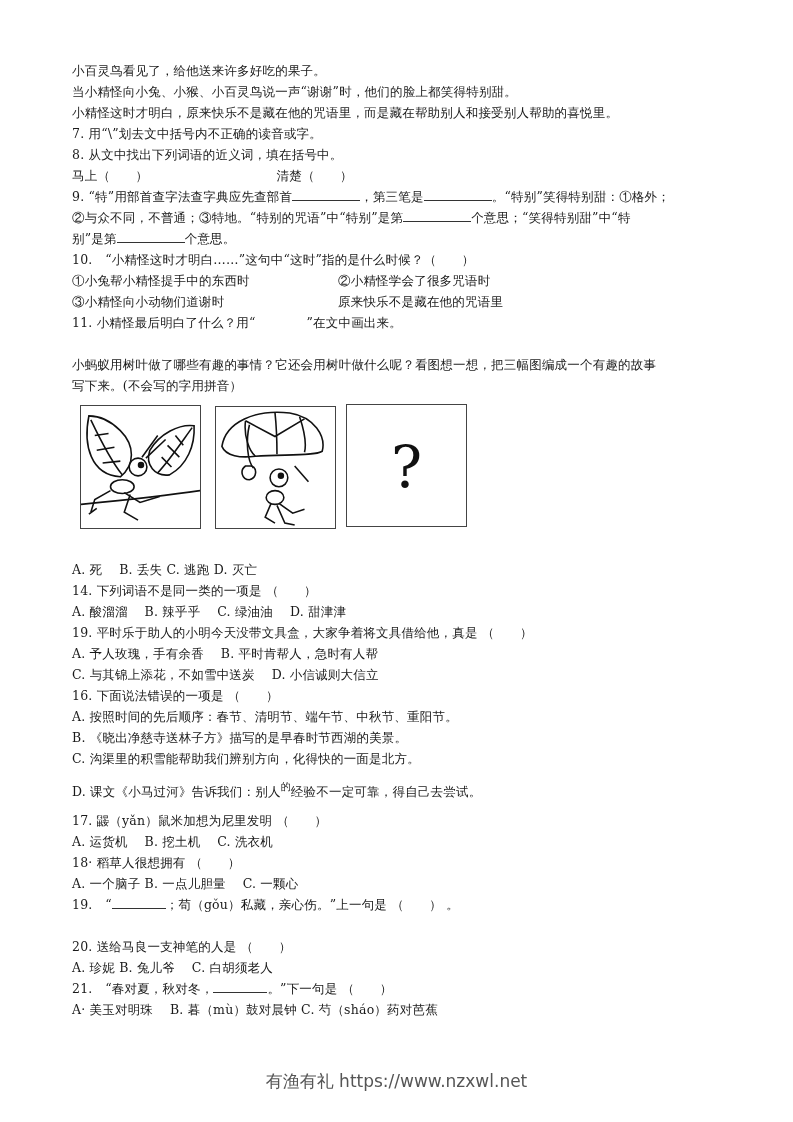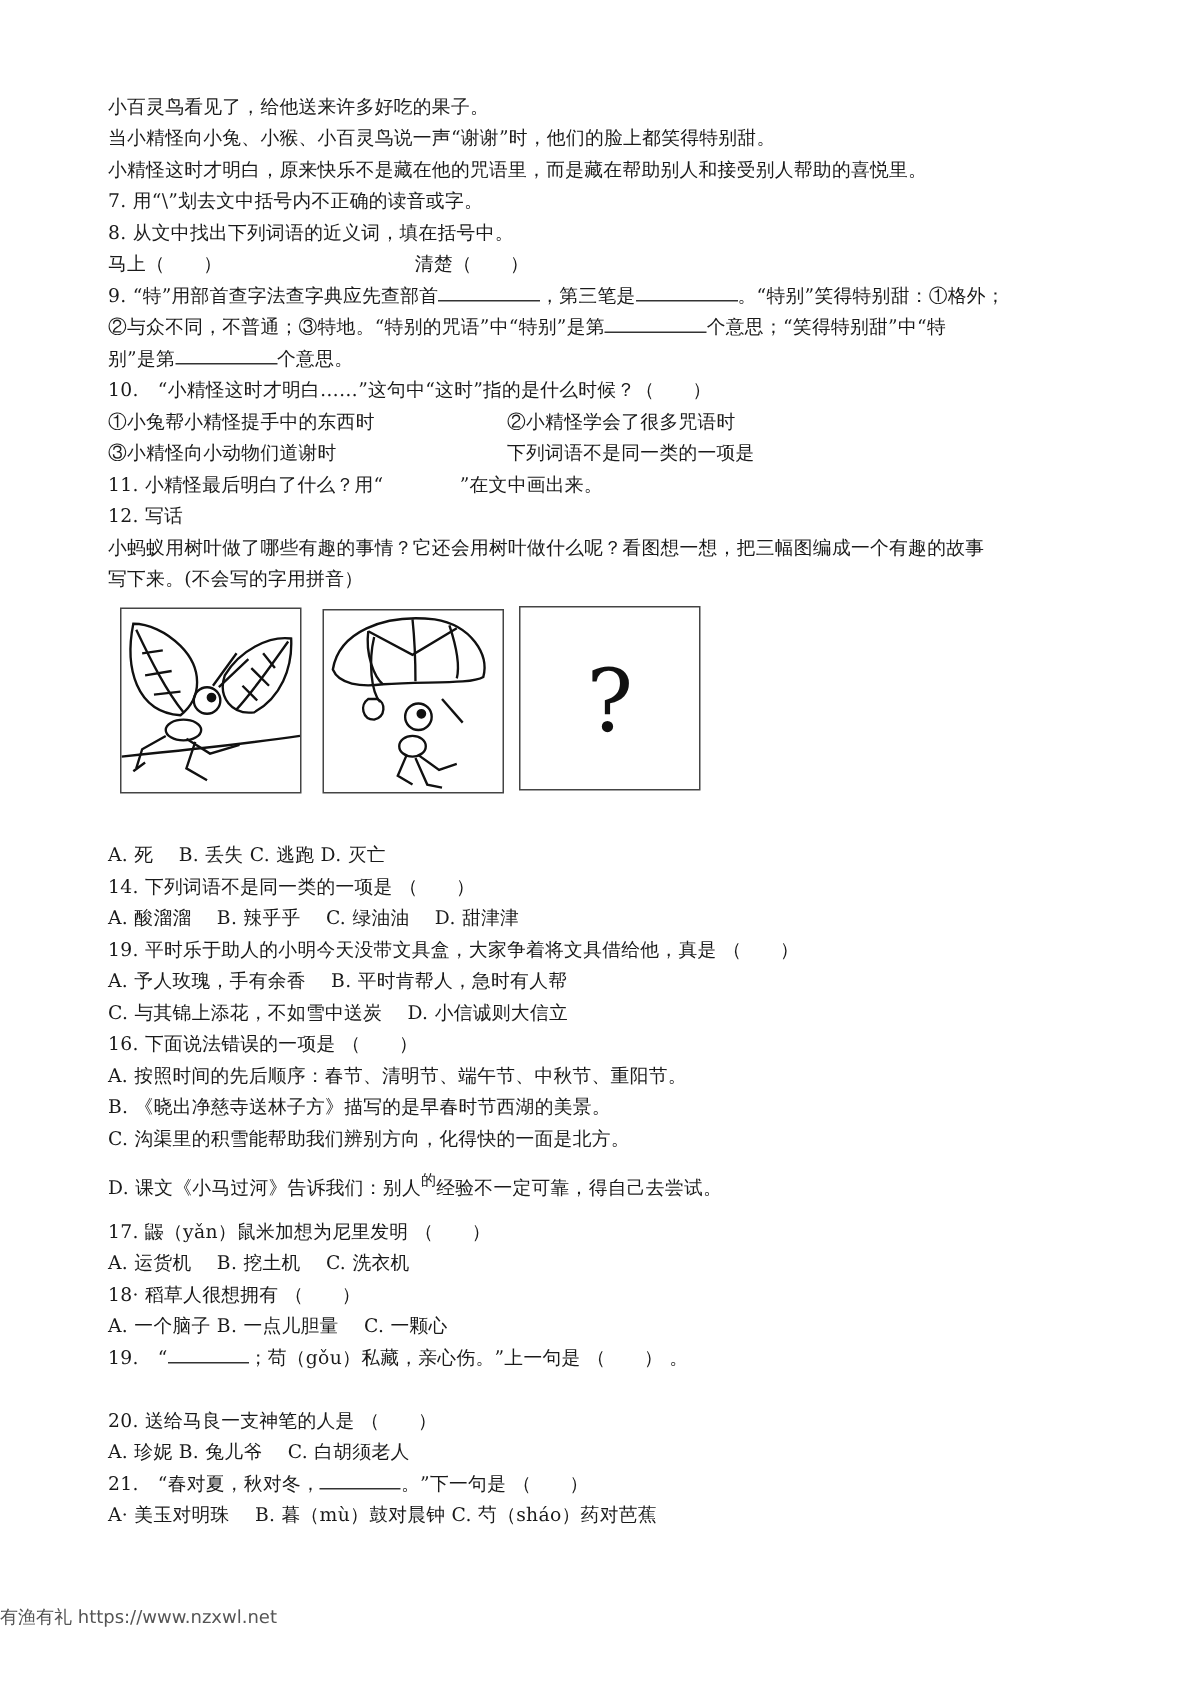--- a/index.html
+++ b/index.html
@@ -22,23 +22,23 @@
   .pic {
     position: absolute; border: 1px solid #444; background: #fff;
     box-sizing: border-box;
   }
   .pic svg { width: 100%; height: 100%; display: block; }
   .qmark {
     position: absolute; left: 0; right: 0; top: 28px; text-align: center;
     font-size: 58px; font-family: "DejaVu Serif", serif; color: #111;
   }
   .footer {
-    position: absolute; left: 0; width: 793px; top: 1070px; 
+    position: absolute; left: 0; width: 793px; top: 1070px; text-align: center;
     font-family: "DejaVu Sans", "Liberation Sans", sans-serif;
-    font-size: 12px; color: #555;
+    font-size: 17px; color: #555;
   }
 </style>
 </head>
 <body>
 
 <div class="page">
 
   <div class="line" style="top:60px">小百灵鸟看见了，给他送来许多好吃的果子。</div>
   <div class="line" style="top:81px">当小精怪向小兔、小猴、小百灵鸟说一声“谢谢”时，他们的脸上都笑得特别甜。</div>
   <div class="line" style="top:102px">小精怪这时才明白，原来快乐不是藏在他的咒语里，而是藏在帮助别人和接受别人帮助的喜悦里。</div>
@@ -60,25 +60,24 @@
   </div>
   <div class="line" style="top:228px">
     <span>别”是第</span><span class="blank" style="width:68px"></span><span>个意思。</span>
   </div>
 
   <div class="line" style="top:249px">10.　“小精怪这时才明白……”这句中“这时”指的是什么时候？（　　）</div>
   <div class="line" style="top:270px">
     <span style="display:inline-block;width:266px">①小兔帮小精怪提手中的东西时</span><span>②小精怪学会了很多咒语时</span>
   </div>
   <div class="line" style="top:291px">
-    <span style="display:inline-block;width:266px">③小精怪向小动物们道谢时</span><span>下列词语不是同一类的一项是</span>
+    <span style="display:inline-block;width:266px">③小精怪向小动物们道谢时</span><span>原来快乐不是藏在他的咒语里</span>
   </div>
 
   <div class="line" style="top:312px">11. 小精怪最后明白了什么？用“　　　　”在文中画出来。</div>
-  <div class="line" style="top:333px">12. 写话</div>
   <div class="line" style="top:354px">小蚂蚁用树叶做了哪些有趣的事情？它还会用树叶做什么呢？看图想一想，把三幅图编成一个有趣的故事</div>
   <div class="line" style="top:375px">写下来。(不会写的字用拼音）</div>
 
   <div class="pic" style="left:80px;top:405px;width:121px;height:124px">
     <svg viewBox="0 0 121 124">
       <g fill="none" stroke="#111" stroke-width="1.6">
         <path d="M8,10 C2,40 10,70 40,72 C55,60 55,40 40,25 C30,15 18,10 8,10 Z"></path>
         <path d="M10,14 C20,35 30,55 42,70"></path>
         <path d="M14,30 L28,28 M16,45 L34,42 M22,58 L40,56"></path>
         <path d="M115,20 C100,18 80,28 70,45 C65,60 75,72 90,70 C108,60 116,40 115,20 Z"></path>

